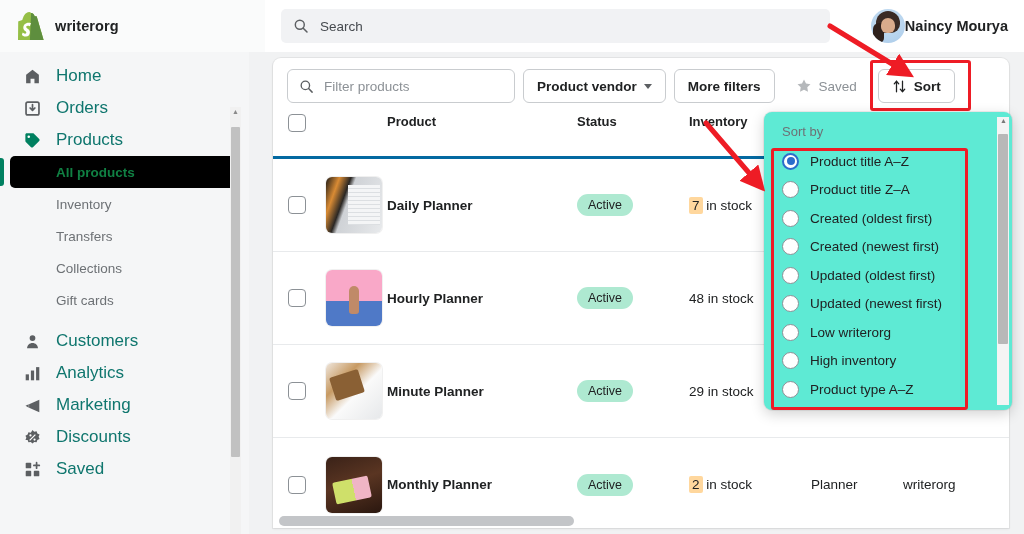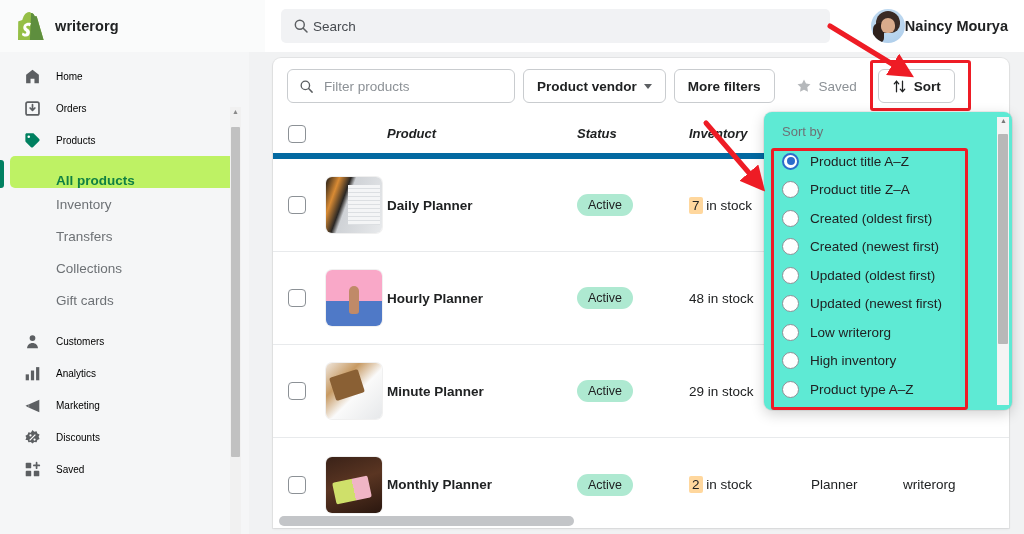--- a/index.html
+++ b/index.html
@@ -28,21 +28,21 @@
     width: 265px; height: 52px; padding-left: 18px;
     background: #fafbfb;
   }
   .shopify-bag { width: 26px; height: 28px; flex: none; }
   .brand-name {
     font-size: 14.5px; color: #202223; font-weight: 600;
     letter-spacing: .1px;
   }
   .searchwrap { flex: 1; display: flex; align-items: center; padding: 0 10px; }
   .searchbox {
-    display: flex; align-items: center; gap: 4px;
+    display: flex; align-items: center; gap: 11px;
     width: 549px; height: 34px;
     background: #f1f2f4; border-radius: 5px;
     padding: 0 12px; margin-left: 6px;
   }
   .searchbox .ph { font-size: 13.5px; color: #464a4f; }
   .profile {
     display: flex; align-items: center; 
     padding-right: 16px; height: 52px;
   }
   .avatar {
@@ -72,31 +72,31 @@
     position: absolute; top: 52px; left: 0;
     width: 249px; height: 482px;
     background: #f5f6f7;
     padding-top: 8px;
   }
   .nav-item {
     position: relative;
     display: flex; align-items: center; gap: 14px;
     height: 32px; margin: 0 10px 0 10px;
     padding-left: 12px; border-radius: 5px;
-    font-size: 10px; color: #000000;
+    font-size: 17px; color: #0f766e;
   }
   .nav-item .ic { width: 20px; height: 20px; display: flex; align-items: center; justify-content: center; flex: none; }
   .nav-sub {
     display: flex; align-items: center;
     height: 32px; margin: 0 10px; padding-left: 46px;
     border-radius: 5px;
     font-size: 13.5px; color: #6d7175;
   }
   .nav-sub.active {
-    background: #bef264; color: #108043; font-weight: 600; align-items: flex-end;
+    background: #000000; color: #108043; font-weight: 600;
   }
   .nav-sub.active::before {
     content: ""; position: absolute; left: 0;
     width: 4px; height: 28px; background: #008060;
     border-radius: 0 3px 3px 0;
   }
   .sidebar .spacer { height: 9px; }
 
   
   .sb-scroll {
@@ -151,23 +151,23 @@
   .sort-btn-wrap { position: relative; }
   .sort-highlight {
     position: absolute; left: -8px; top: -9px;
     width: 101px; height: 51px;
     border: 3px solid #ee1c25; border-radius: 3px;
     pointer-events: none;
   }
 
   
   .thead {
-    display: flex; align-items: center;
-    height: 45px; border-bottom: 6px solid #0369a1;
-    font-size: 13px; font-weight: 600; color: #202223; font-style: italic;
+    display: flex; align-items: flex-start;
+    height: 45px; border-bottom: 3px solid #0369a1;
+    font-size: 13px; font-weight: 600; color: #202223;
   }
   .row {
     display: flex; align-items: center;
     height: 93px; border-bottom: 1px solid #e8eaec;
     font-size: 13.5px; color: #202223;
   }
   .row:last-child { border-bottom: none; }
   .c-check { width: 48px; display: flex; justify-content: center; flex: none; }
   .c-thumb { width: 66px; flex: none; display: flex; justify-content: center; }
   .c-name  { width: 190px; flex: none; font-weight: 600; }

